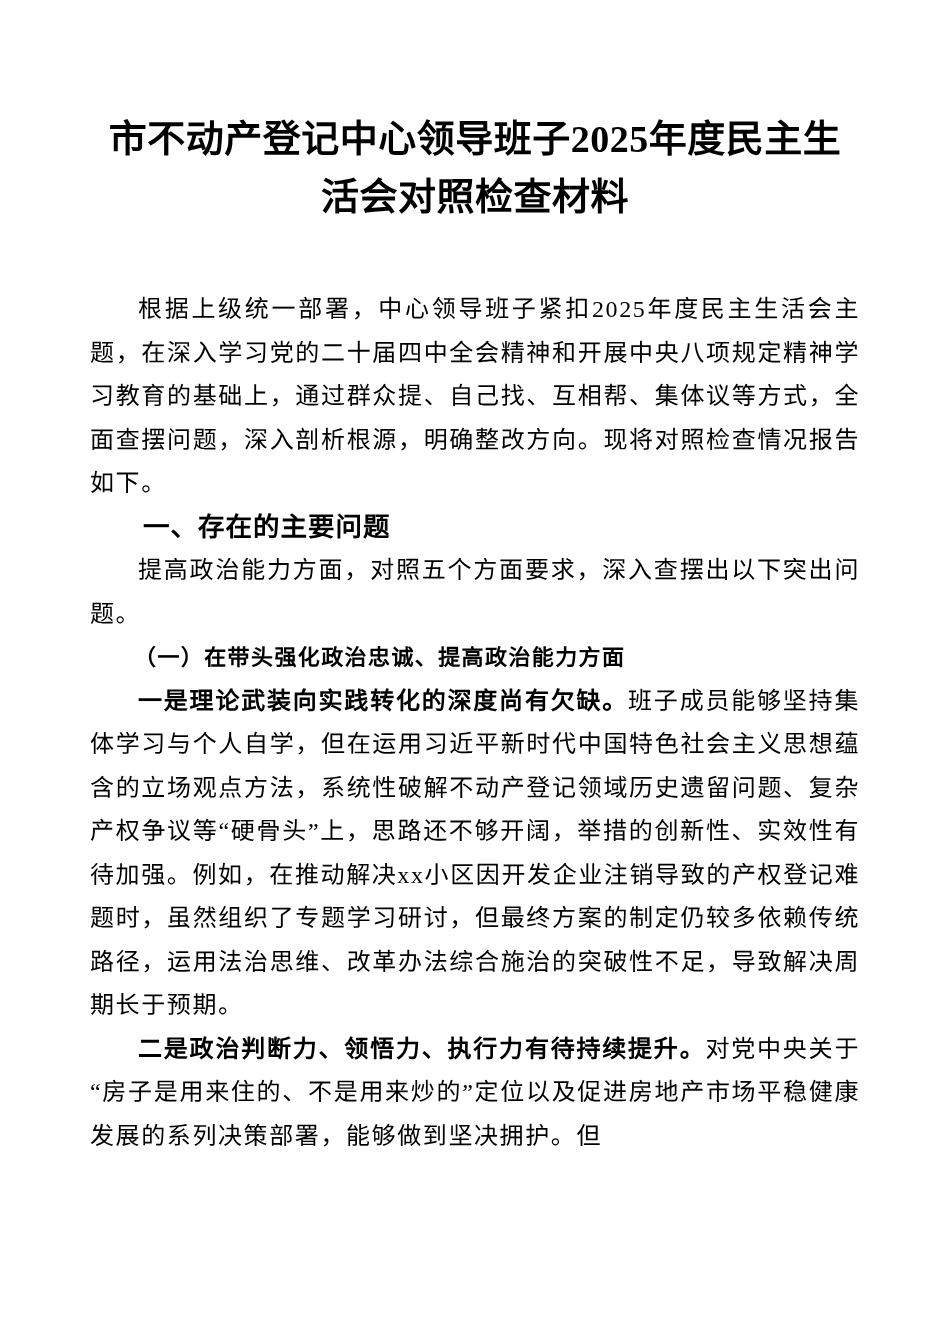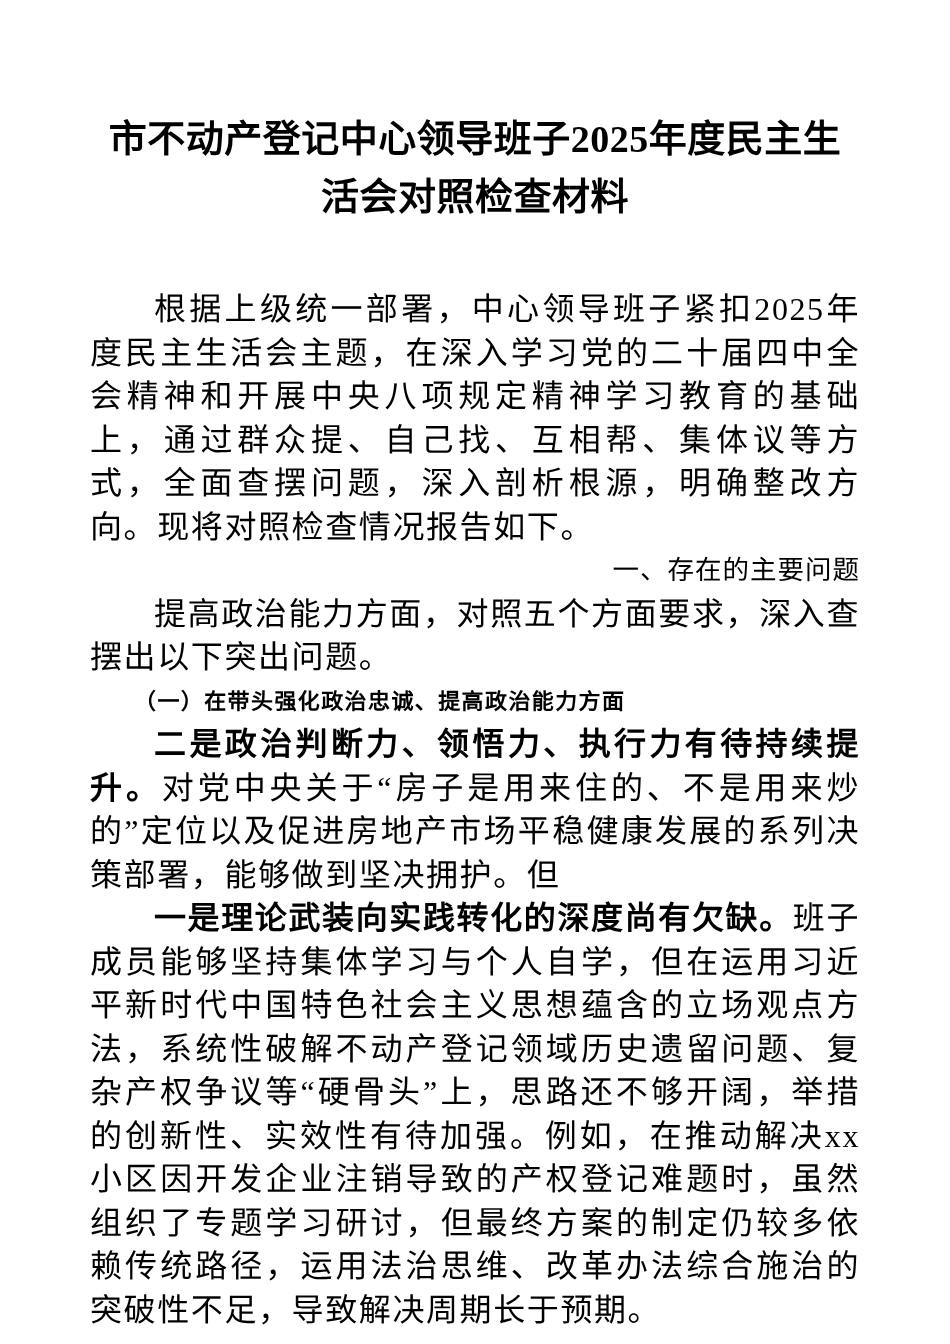--- a/index.html
+++ b/index.html
@@ -34,21 +34,21 @@
     text-align: center;
     letter-spacing: 0.5px;
     padding-top: 110px;
     word-break: break-all;
   }
 
   
   .para {
     margin: 0;
     padding: 0;
-    font-size: 32px;
+    font-size: 24px;
     line-height: 43.5px;
     text-align: justify;
     text-justify: inter-ideograph;
     text-indent: 2em;
     letter-spacing: 1.6px;
     word-break: break-all;
     font-family: "Liberation Serif", "DejaVu Serif", serif;
   }
 
   .para.first-body {
@@ -58,27 +58,26 @@
   .para b,
   .para .lead {
     font-weight: 700;
   }
 
   
   .h1-cn {
     margin: 0;
     padding: 0;
     font-family: "Liberation Sans", "DejaVu Sans", sans-serif;
-    font-weight: 400;
+    font-weight: 700;
     font-size: 26.5px;
     line-height: 43.5px;
     text-indent: 2em;
     letter-spacing: 1px;
     word-break: break-all;
-    text-align: right;
   }
 
   
   .h2-cn {
     margin: 0;
     padding: 0;
     font-family: "Liberation Serif", "DejaVu Serif", serif;
     font-weight: 700;
     font-size: 22px;
     line-height: 43.5px;
@@ -95,17 +94,17 @@
   <h1 class="doc-title">市不动产登记中心领导班子2025年度民主生活会对照检查材料</h1>
 
   <p class="para first-body">根据上级统一部署，中心领导班子紧扣2025年度民主生活会主题，在深入学习党的二十届四中全会精神和开展中央八项规定精神学习教育的基础上，通过群众提、自己找、互相帮、集体议等方式，全面查摆问题，深入剖析根源，明确整改方向。现将对照检查情况报告如下。</p>
 
   <p class="h1-cn">一、存在的主要问题</p>
 
   <p class="para">提高政治能力方面，对照五个方面要求，深入查摆出以下突出问题。</p>
 
   <p class="h2-cn">（一）在带头强化政治忠诚、提高政治能力方面</p>
 
+  <p class="para"><b class="lead">一是理论武装向实践转化的深度尚有欠缺。</b><span>班子成员能够坚持集体学习与个人自学，但在运用习近平新时代中国特色社会主义思想蕴含的立场观点方法，系统性破解不动产登记领域历史遗留问题、复杂产权争议等“硬骨头”上，思路还不够开阔，举措的创新性、实效性有待加强。例如，在推动解决xx小区因开发企业注销导致的产权登记难题时，虽然组织了专题学习研讨，但最终方案的制定仍较多依赖传统路径，运用法治思维、改革办法综合施治的突破性不足，导致解决周期长于预期。</span></p>
+
   <p class="para"><b class="lead">二是政治判断力、领悟力、执行力有待持续提升。</b><span>对党中央关于“房子是用来住的、不是用来炒的”定位以及促进房地产市场平稳健康发展的系列决策部署，能够做到坚决拥护。但</span></p>
-
-  <p class="para"><b class="lead">一是理论武装向实践转化的深度尚有欠缺。</b><span>班子成员能够坚持集体学习与个人自学，但在运用习近平新时代中国特色社会主义思想蕴含的立场观点方法，系统性破解不动产登记领域历史遗留问题、复杂产权争议等“硬骨头”上，思路还不够开阔，举措的创新性、实效性有待加强。例如，在推动解决xx小区因开发企业注销导致的产权登记难题时，虽然组织了专题学习研讨，但最终方案的制定仍较多依赖传统路径，运用法治思维、改革办法综合施治的突破性不足，导致解决周期长于预期。</span></p>
 
 </div>
 
 </body></html>

